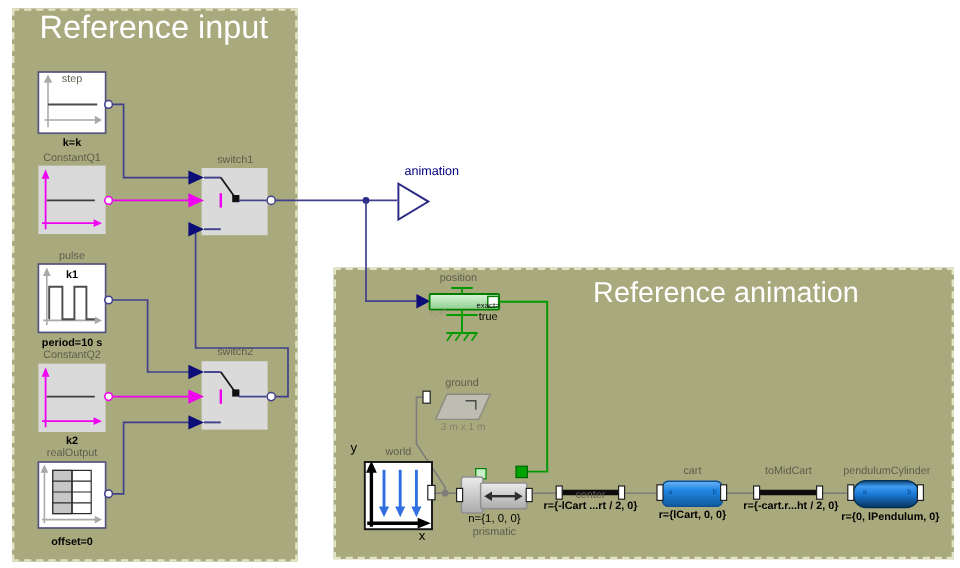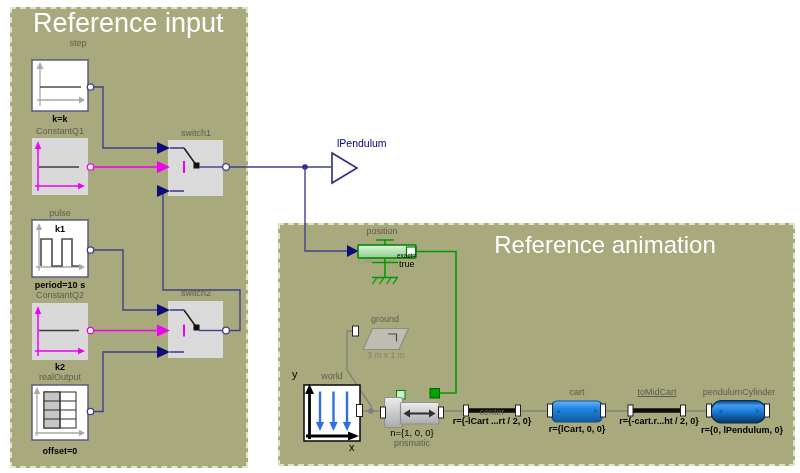--- a/index.html
+++ b/index.html
@@ -223,39 +223,39 @@
     <g>
       <rect x="711" y="400.5" width="55" height="22.5" rx="11" fill="url(#cylG)" stroke="#052e52" stroke-width="1.2"></rect>
       <rect x="706.5" y="404" width="5" height="13" fill="#ffffff" stroke="#222222" stroke-width="1"></rect>
       <rect x="764.5" y="404" width="5" height="13" fill="#ffffff" stroke="#222222" stroke-width="1"></rect>
     </g>
   </svg>
 
   <div class="group-title" id="title-anim">Reference animation</div>
   <div class="group-title" id="title-input">Reference input</div>
 
-  <div class="lbl" style="left:60px;top:39px;margin-left:18px;">step</div>
+  <div class="lbl" style="left:60px;top:61px;">step</div>
   <div class="lbl param" style="left:60px;top:115px;">k=k</div>
 
   <div class="lbl" style="left:60px;top:127px;">ConstantQ1</div>
   <div class="lbl param" style="left:60px;top:199px;margin-top:26px;">k1</div>
 
   <div class="lbl" style="left:60px;top:209px;">pulse</div>
   <div class="lbl param" style="left:60px;top:281px;">period=10 s</div>
 
   <div class="lbl" style="left:60px;top:291px;text-align:right;">ConstantQ2</div>
   <div class="lbl param" style="left:60px;top:363px;">k2</div>
 
   <div class="lbl" style="left:60px;top:373px;">realOutput</div>
   <div class="lbl param" style="left:60px;top:447px;">offset=0</div>
 
   <div class="lbl" style="left:196px;top:129px;">switch1</div>
   <div class="lbl" style="left:196px;top:289px;">switch2</div>
 
-  <div class="lbl lbl-l navy" style="left:337px;top:138px;">lPendulum</div>
+  <div class="lbl lbl-l navy" style="left:337px;top:138px;">animation</div>
 
   <div class="lbl" style="left:382px;top:227px;">position</div>
   <div class="lbl lbl-l faint" style="left:358px;top:258px;">s_ref</div>
   <div class="lbl lbl-l tiny" style="left:397px;top:253px;">exact=</div>
   <div class="lbl lbl-l" style="left:399px;top:260px;color:#000;">true</div>
 
   <div class="lbl" style="left:385px;top:315px;">ground</div>
   <div class="lbl" style="left:386px;top:351px;font-size:8.5px;color:#83836e;">3 m x 1 m</div>
 
   <div class="lbl" style="left:332px;top:372px;">world</div>
@@ -266,21 +266,21 @@
   <div class="lbl" style="left:412px;top:439px;">prismatic</div>
 
   <div class="lbl" style="left:492px;top:408px;">center</div>
   <div class="lbl param" style="left:492px;top:417px;">r={-lCart ...rt / 2, 0}</div>
 
   <div class="lbl" style="left:577px;top:388px;">cart</div>
   <div class="lbl param" style="left:577px;top:425px;">r={lCart, 0, 0}</div>
   <div class="lbl lbl-l port" style="left:557px;top:408px;">a</div>
   <div class="lbl lbl-l port" style="left:594px;top:408px;">b</div>
 
-  <div class="lbl" style="left:657px;top:388px;text-decoration:underline;">toMidCart</div>
+  <div class="lbl" style="left:657px;top:388px;">toMidCart</div>
   <div class="lbl param" style="left:659px;top:417px;">r={-cart.r...ht / 2, 0}</div>
 
   <div class="lbl" style="left:739px;top:388px;">pendulumCylinder</div>
   <div class="lbl param" style="left:742px;top:426px;">r={0, lPendulum, 0}</div>
   <div class="lbl lbl-l port" style="left:719px;top:408px;">a</div>
   <div class="lbl lbl-l port" style="left:756px;top:408px;">b</div>
 
 </div>
 
 </body></html>

